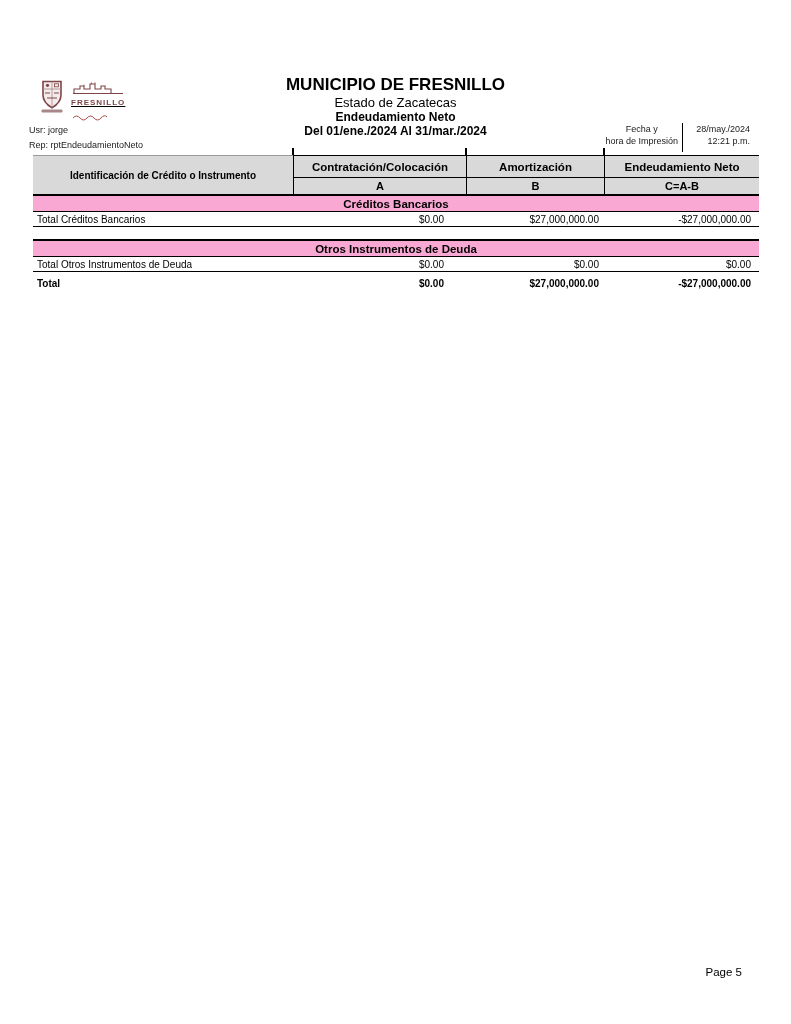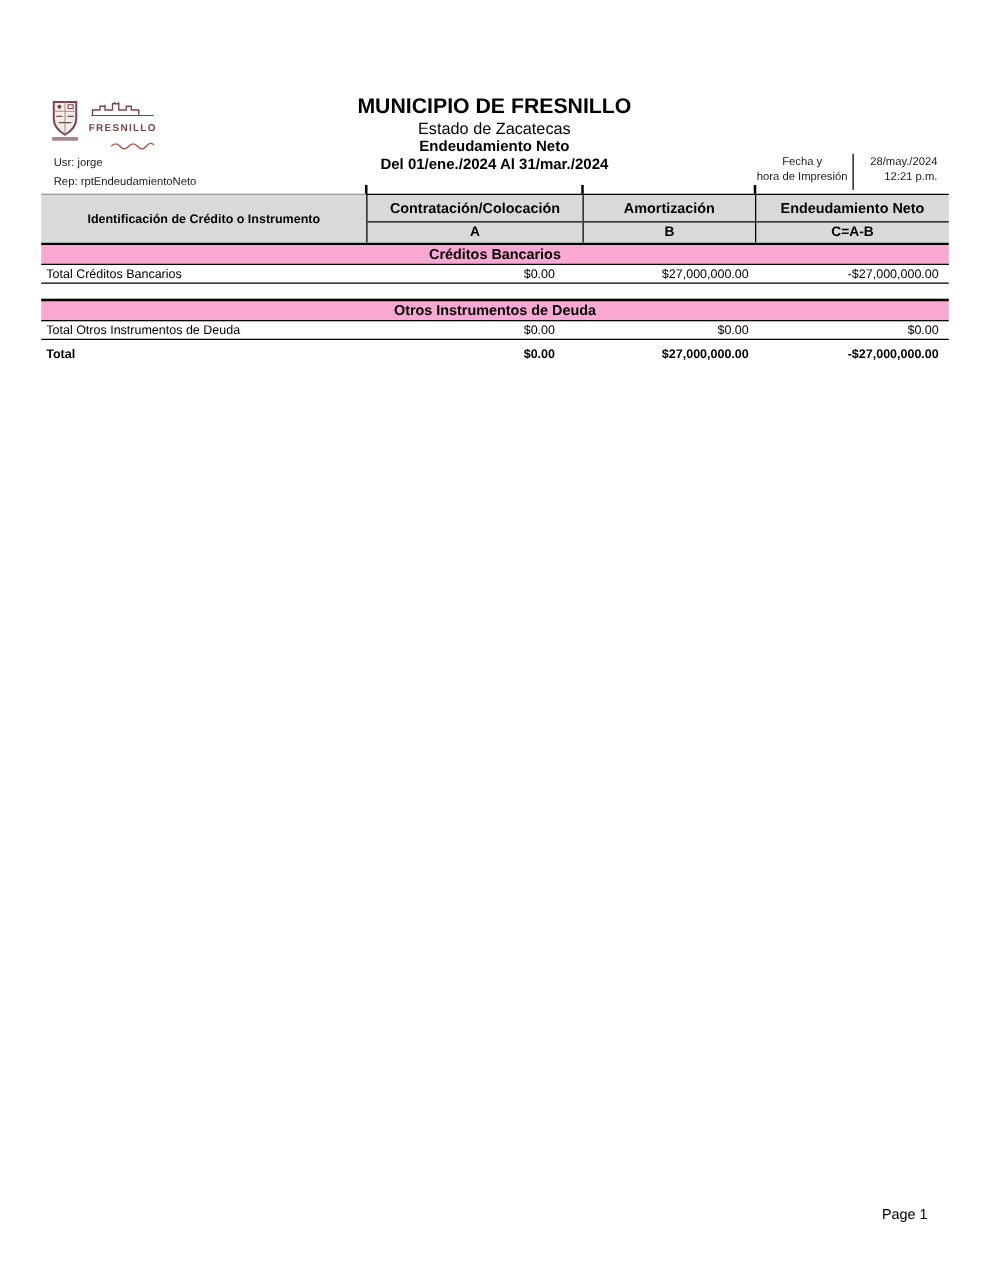--- a/index.html
+++ b/index.html
@@ -8,32 +8,32 @@
     width: 791px;
     height: 1024px;
     background: #ffffff;
     font-family: "Liberation Sans", sans-serif;
     color: #000;
     overflow: hidden;
   }
 
   
   .logo { position: absolute; left: 40px; top: 80px; display: flex; gap: 7px; align-items: flex-start; }
-  .logo-right { display: flex; flex-direction: column; align-items: flex-end; }
+  .logo-right { display: flex; flex-direction: column; align-items: flex-start; text-decoration: underline; }
   .logo-word {
     font-size: 8px; font-weight: bold; letter-spacing: 1px;
     color: #7d4548; line-height: 8px; margin-top: 1px;
   }
   .titles { position: absolute; left: 0; top: 75px; width: 100%; text-align: center; }
   .title-main  { font-size: 17px; font-weight: bold; line-height: 20px; }
   .title-sub1  { font-size: 13px; font-weight: normal; line-height: 15px; }
   .title-sub2  { font-size: 12px; font-weight: bold; line-height: 14px; }
   .title-period{ font-size: 12px; font-weight: bold; line-height: 15px; }
 
-  .meta-left { position: absolute; left: 43px; top: 123px; font-size: 9px; line-height: 15px; color: #1a1a1a; }
+  .meta-left { position: absolute; left: 29px; top: 123px; font-size: 9px; line-height: 15px; color: #1a1a1a; }
   .print-info { position: absolute; top: 123px; right: 41px; display: flex; font-size: 9px; color: #1a1a1a; }
   .print-labels { text-align: center; padding-right: 4px; line-height: 12px; }
   .print-values { border-left: 1px solid #000; padding-left: 5px; padding-bottom: 5px;
                   width: 62px; text-align: right; line-height: 12px; }
 
   
   .table { position: absolute; left: 33px; top: 155px; width: 726px; font-size: 10px; }
 
   .thead { position: relative; display: flex; border-bottom: 2px solid #000; }
   .th-left {
@@ -177,15 +177,15 @@
 
     <div class="trow trow-total">
       <div class="cell c1">Total</div>
       <div class="cell c2">$0.00</div>
       <div class="cell c3">$27,000,000.00</div>
       <div class="cell c4">-$27,000,000.00</div>
     </div>
 
   </div>
 
-  <div class="footer">Page 1</div>
+  <div class="footer">Page 5</div>
 
 </div>
 
 </body></html>

